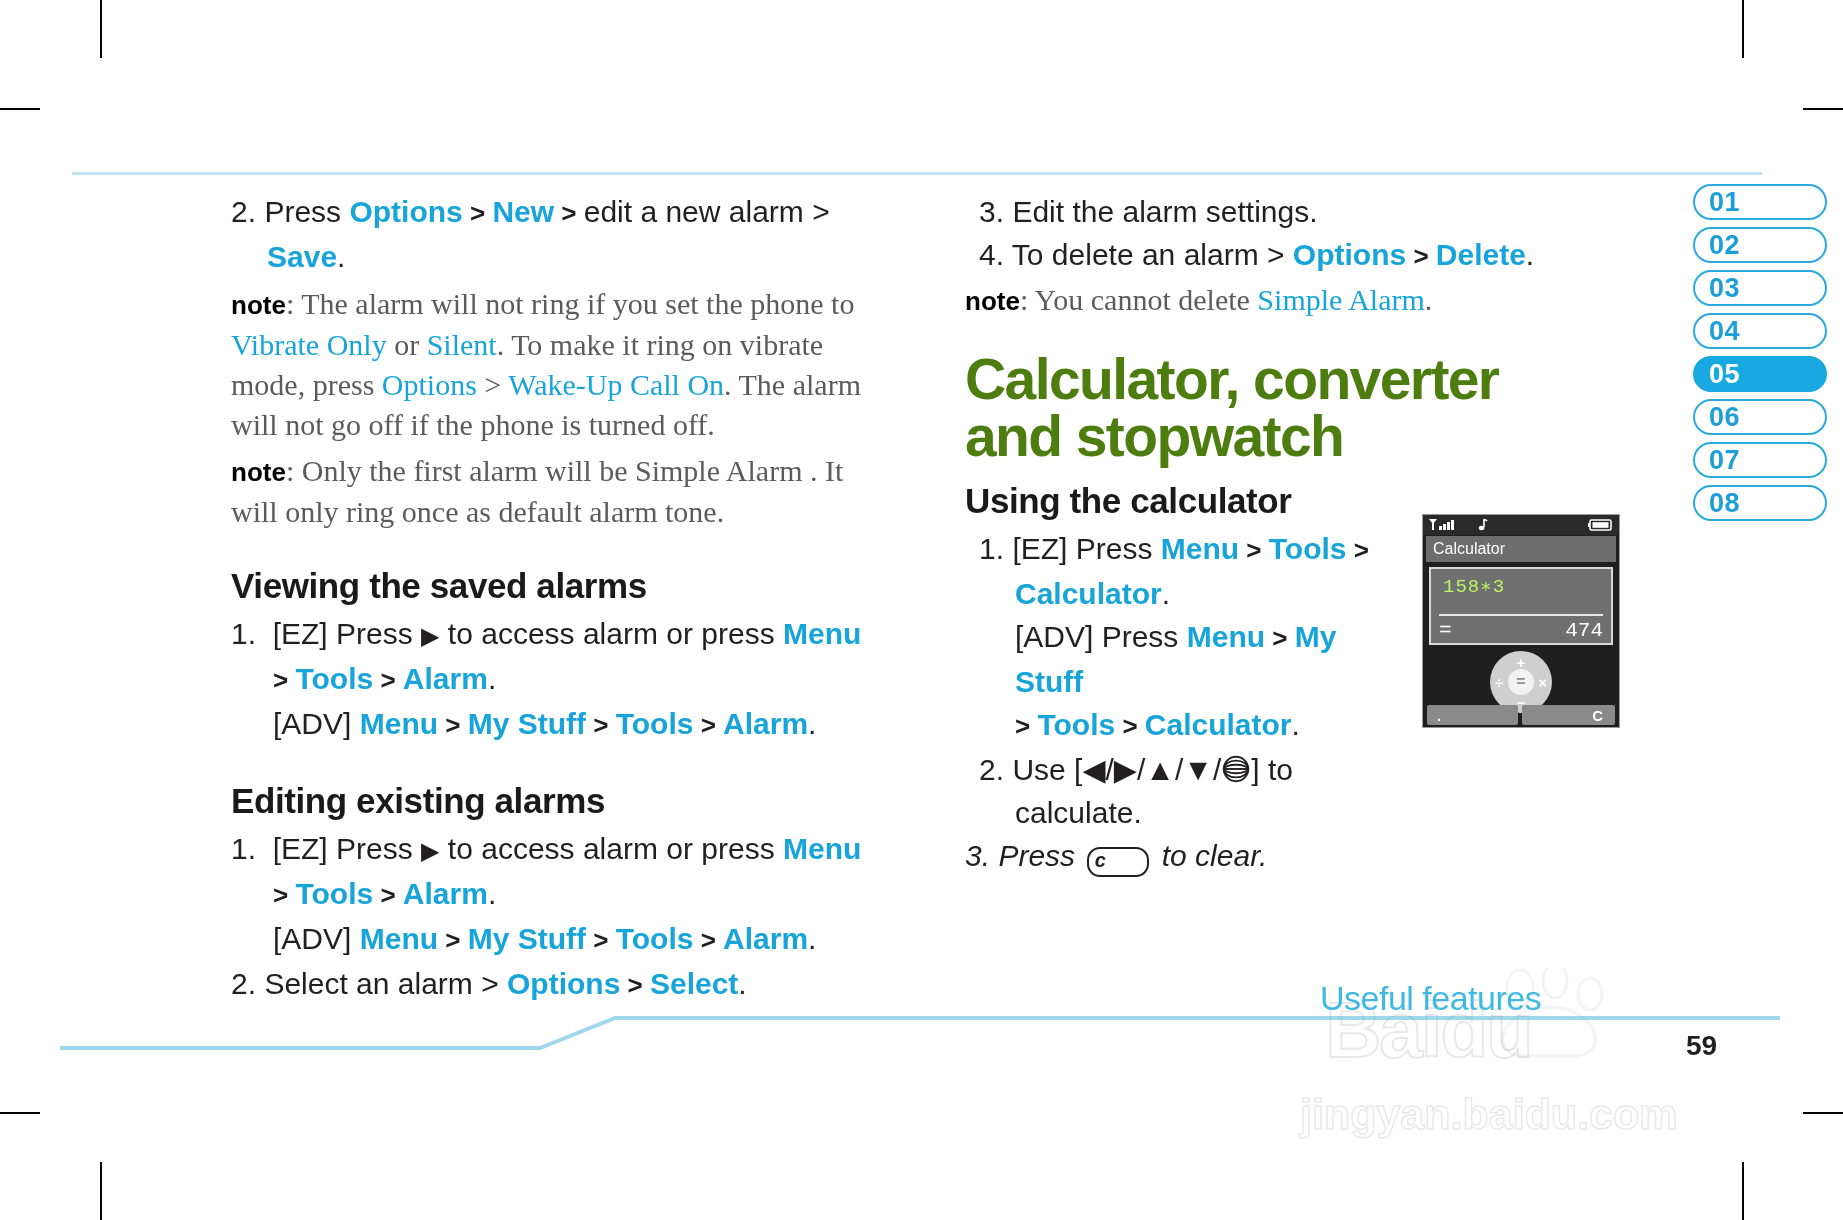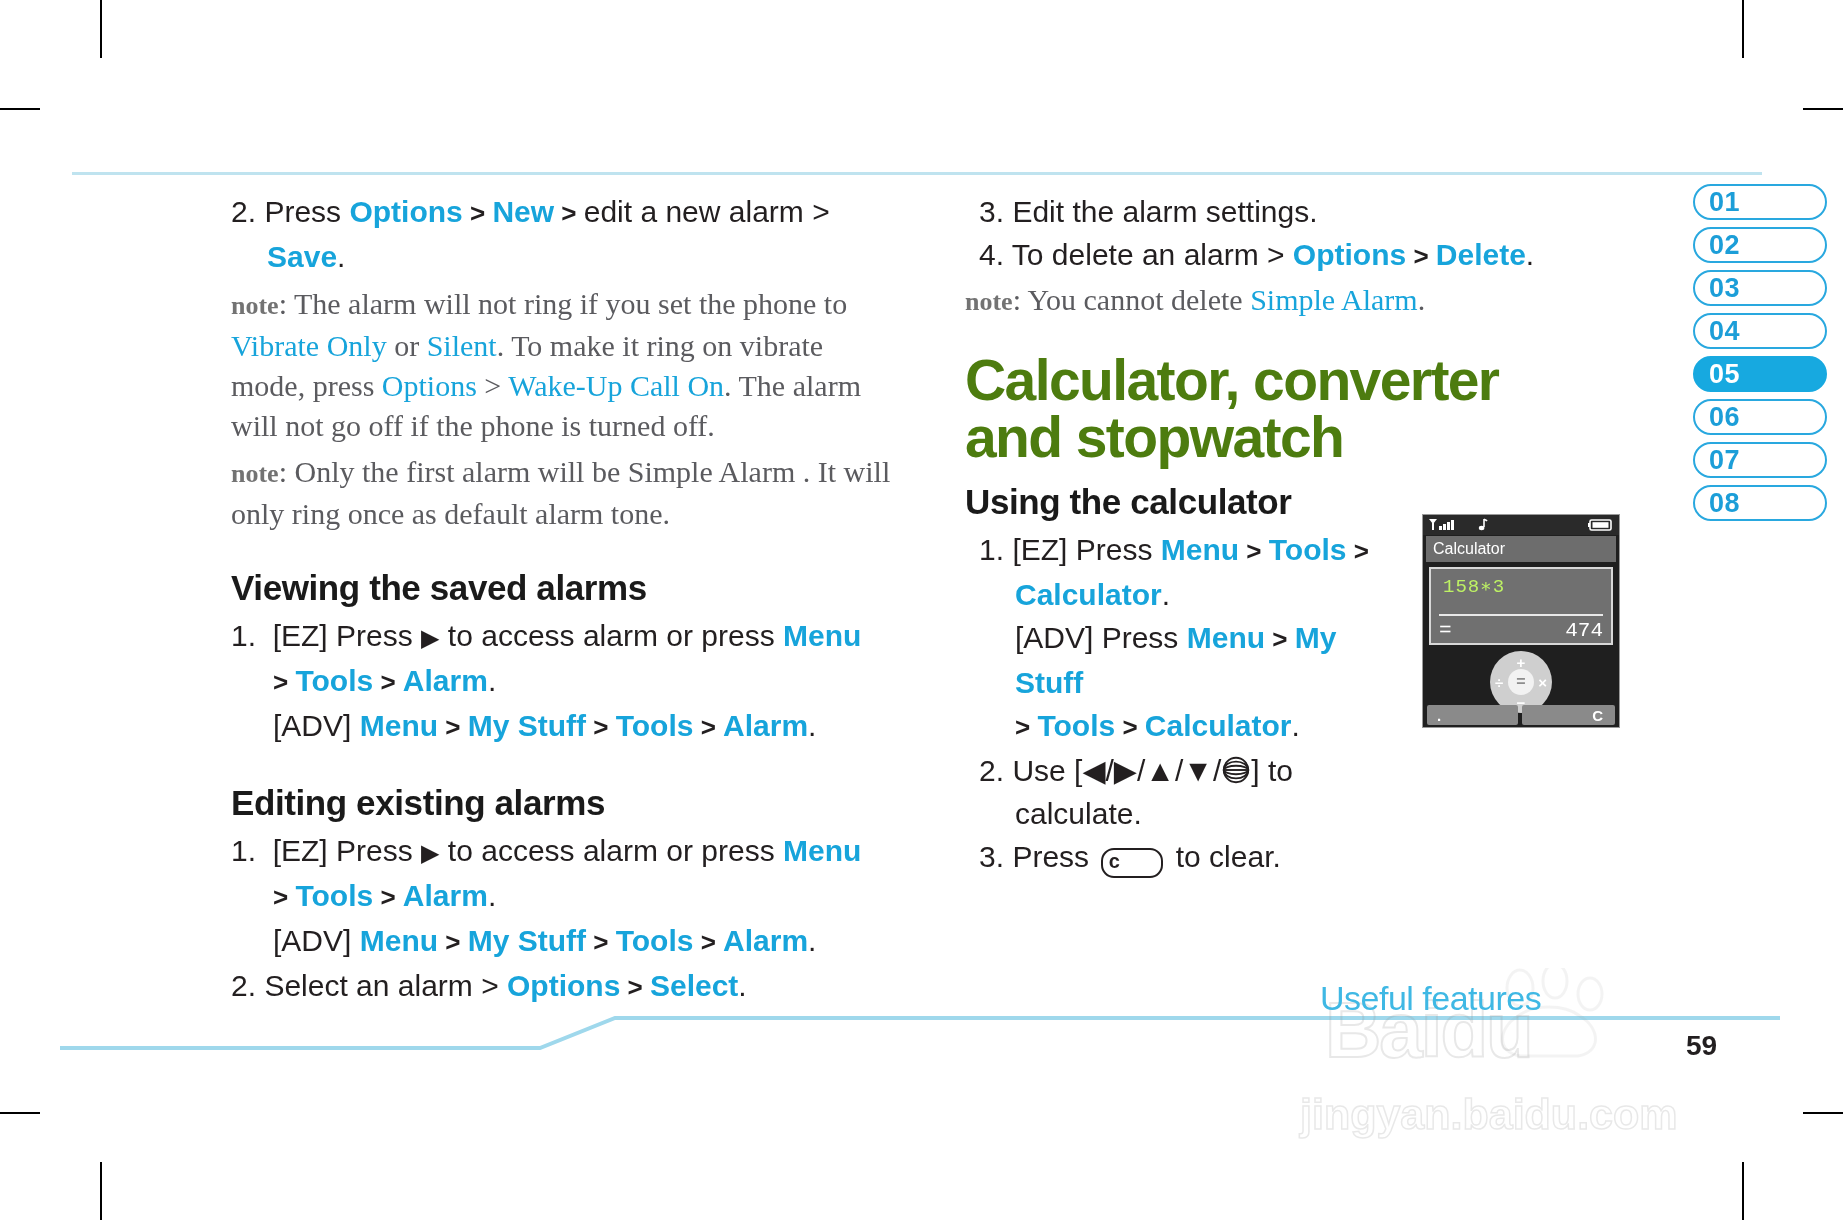--- a/index.html
+++ b/index.html
@@ -39,21 +39,21 @@
   .step .cont{display:block;text-indent:0;padding-left:0;}
   .cy{color:#17a4db;font-weight:bold;}
   .gt{color:#231f20;font-weight:bold;font-size:26px;}
 
   .note{
     font-family:"Liberation Serif", serif;
     font-size:30px;line-height:40px;
     color:#5b5b5f;
     margin:6px 0 0 0;
   }
-  .note b{color:#737373;font-family:Liberation Serif, serif;font-size:26px;}
+  .note b{color:#000000;font-family:Liberation Sans, sans-serif;font-size:26px;}
   .note .cyn{color:#17a4db;}
 
   h2.sub{
     font-size:35px;line-height:40px;font-weight:bold;
     letter-spacing:-0.4px;
     margin:34px 0 6px 0;
     color:#1a1a1a;
   }
 
   h1.chapter{
@@ -259,21 +259,21 @@
         <g fill="none" stroke="#231f20" stroke-width="1.9">
           <ellipse cx="15" cy="15" rx="12.2" ry="12.2"></ellipse>
           <ellipse cx="15" cy="15" rx="12.2" ry="4.2"></ellipse>
           <ellipse cx="15" cy="15" rx="12.2" ry="8.4"></ellipse>
         </g>
         <path d="M3 15 L27 15" stroke="#231f20" stroke-width="1.9"></path>
       </svg><span>] to</span>
     <span class="cont">calculate.</span>
   </p>
 
-  <p class="step" style="margin-left:14px;">
+  <p class="step" style="font-style:italic;">
     <span>3.</span>
     <span>Press </span><span class="ckey">c</span><span> to clear.</span>
   </p>
 
 
 </div>
 
 <div class="phone">
   <div class="ph-status">
     <svg width="30" height="16" viewBox="0 0 30 16" style="margin-left:4px;">

